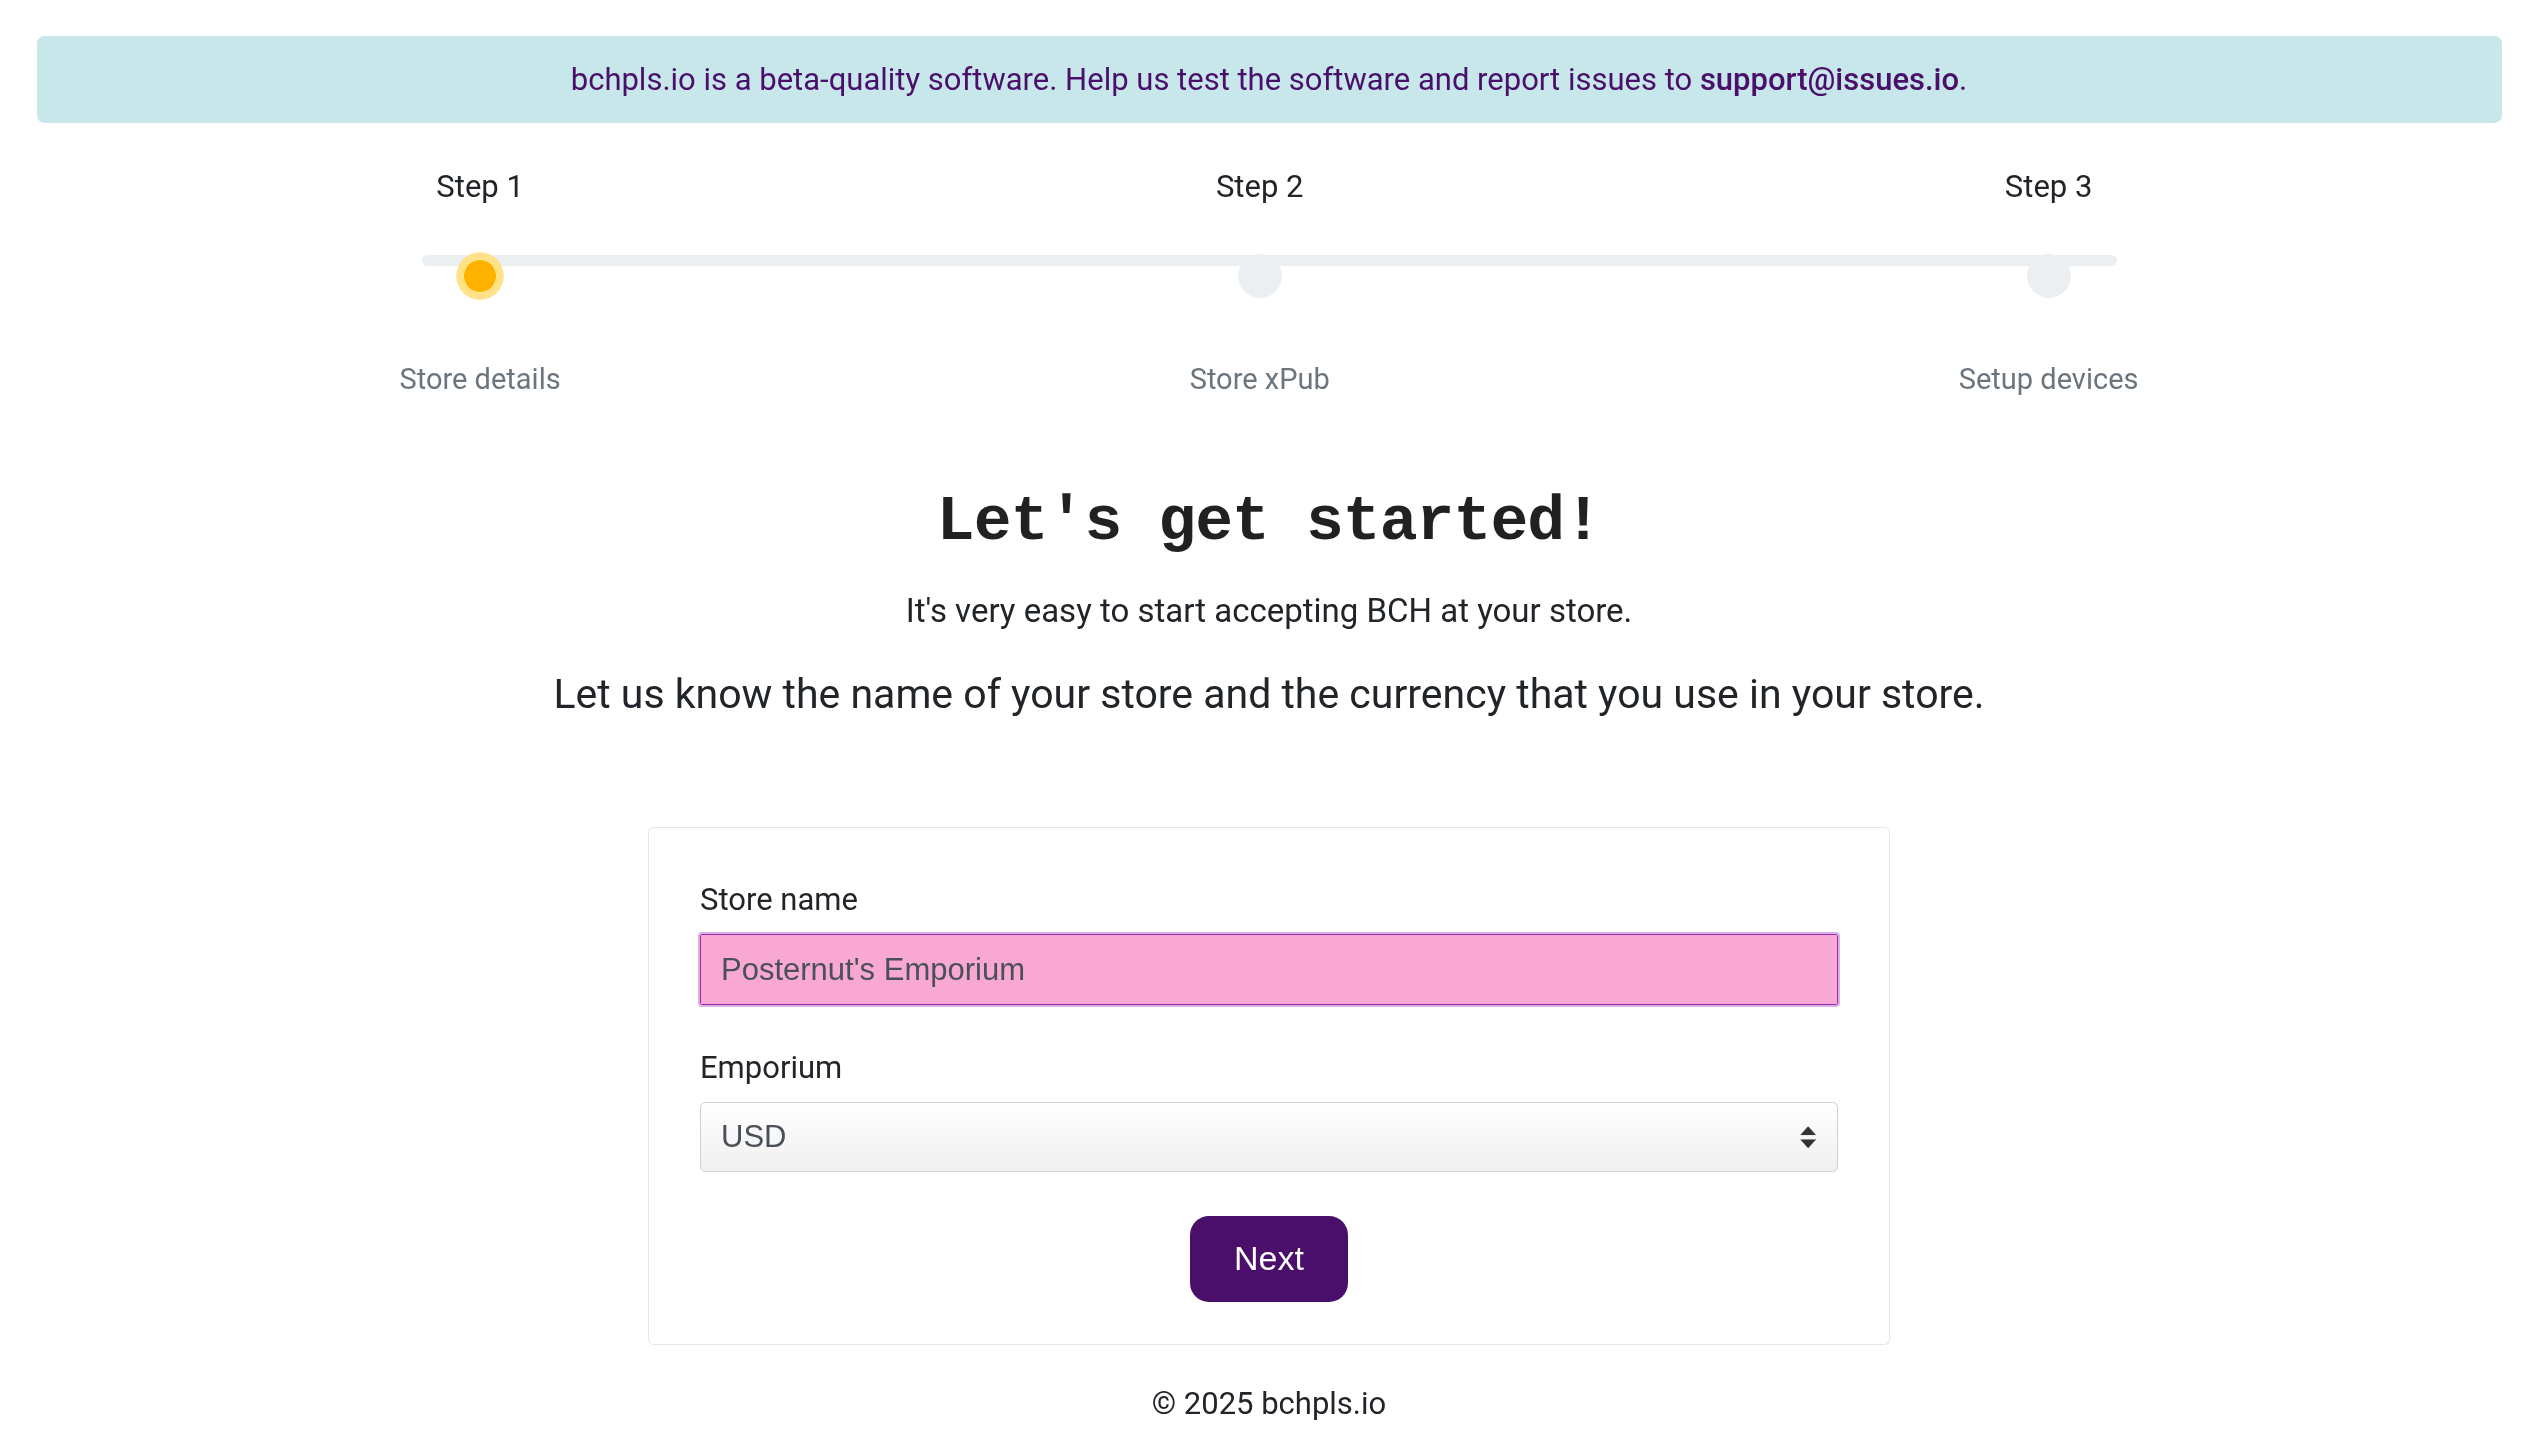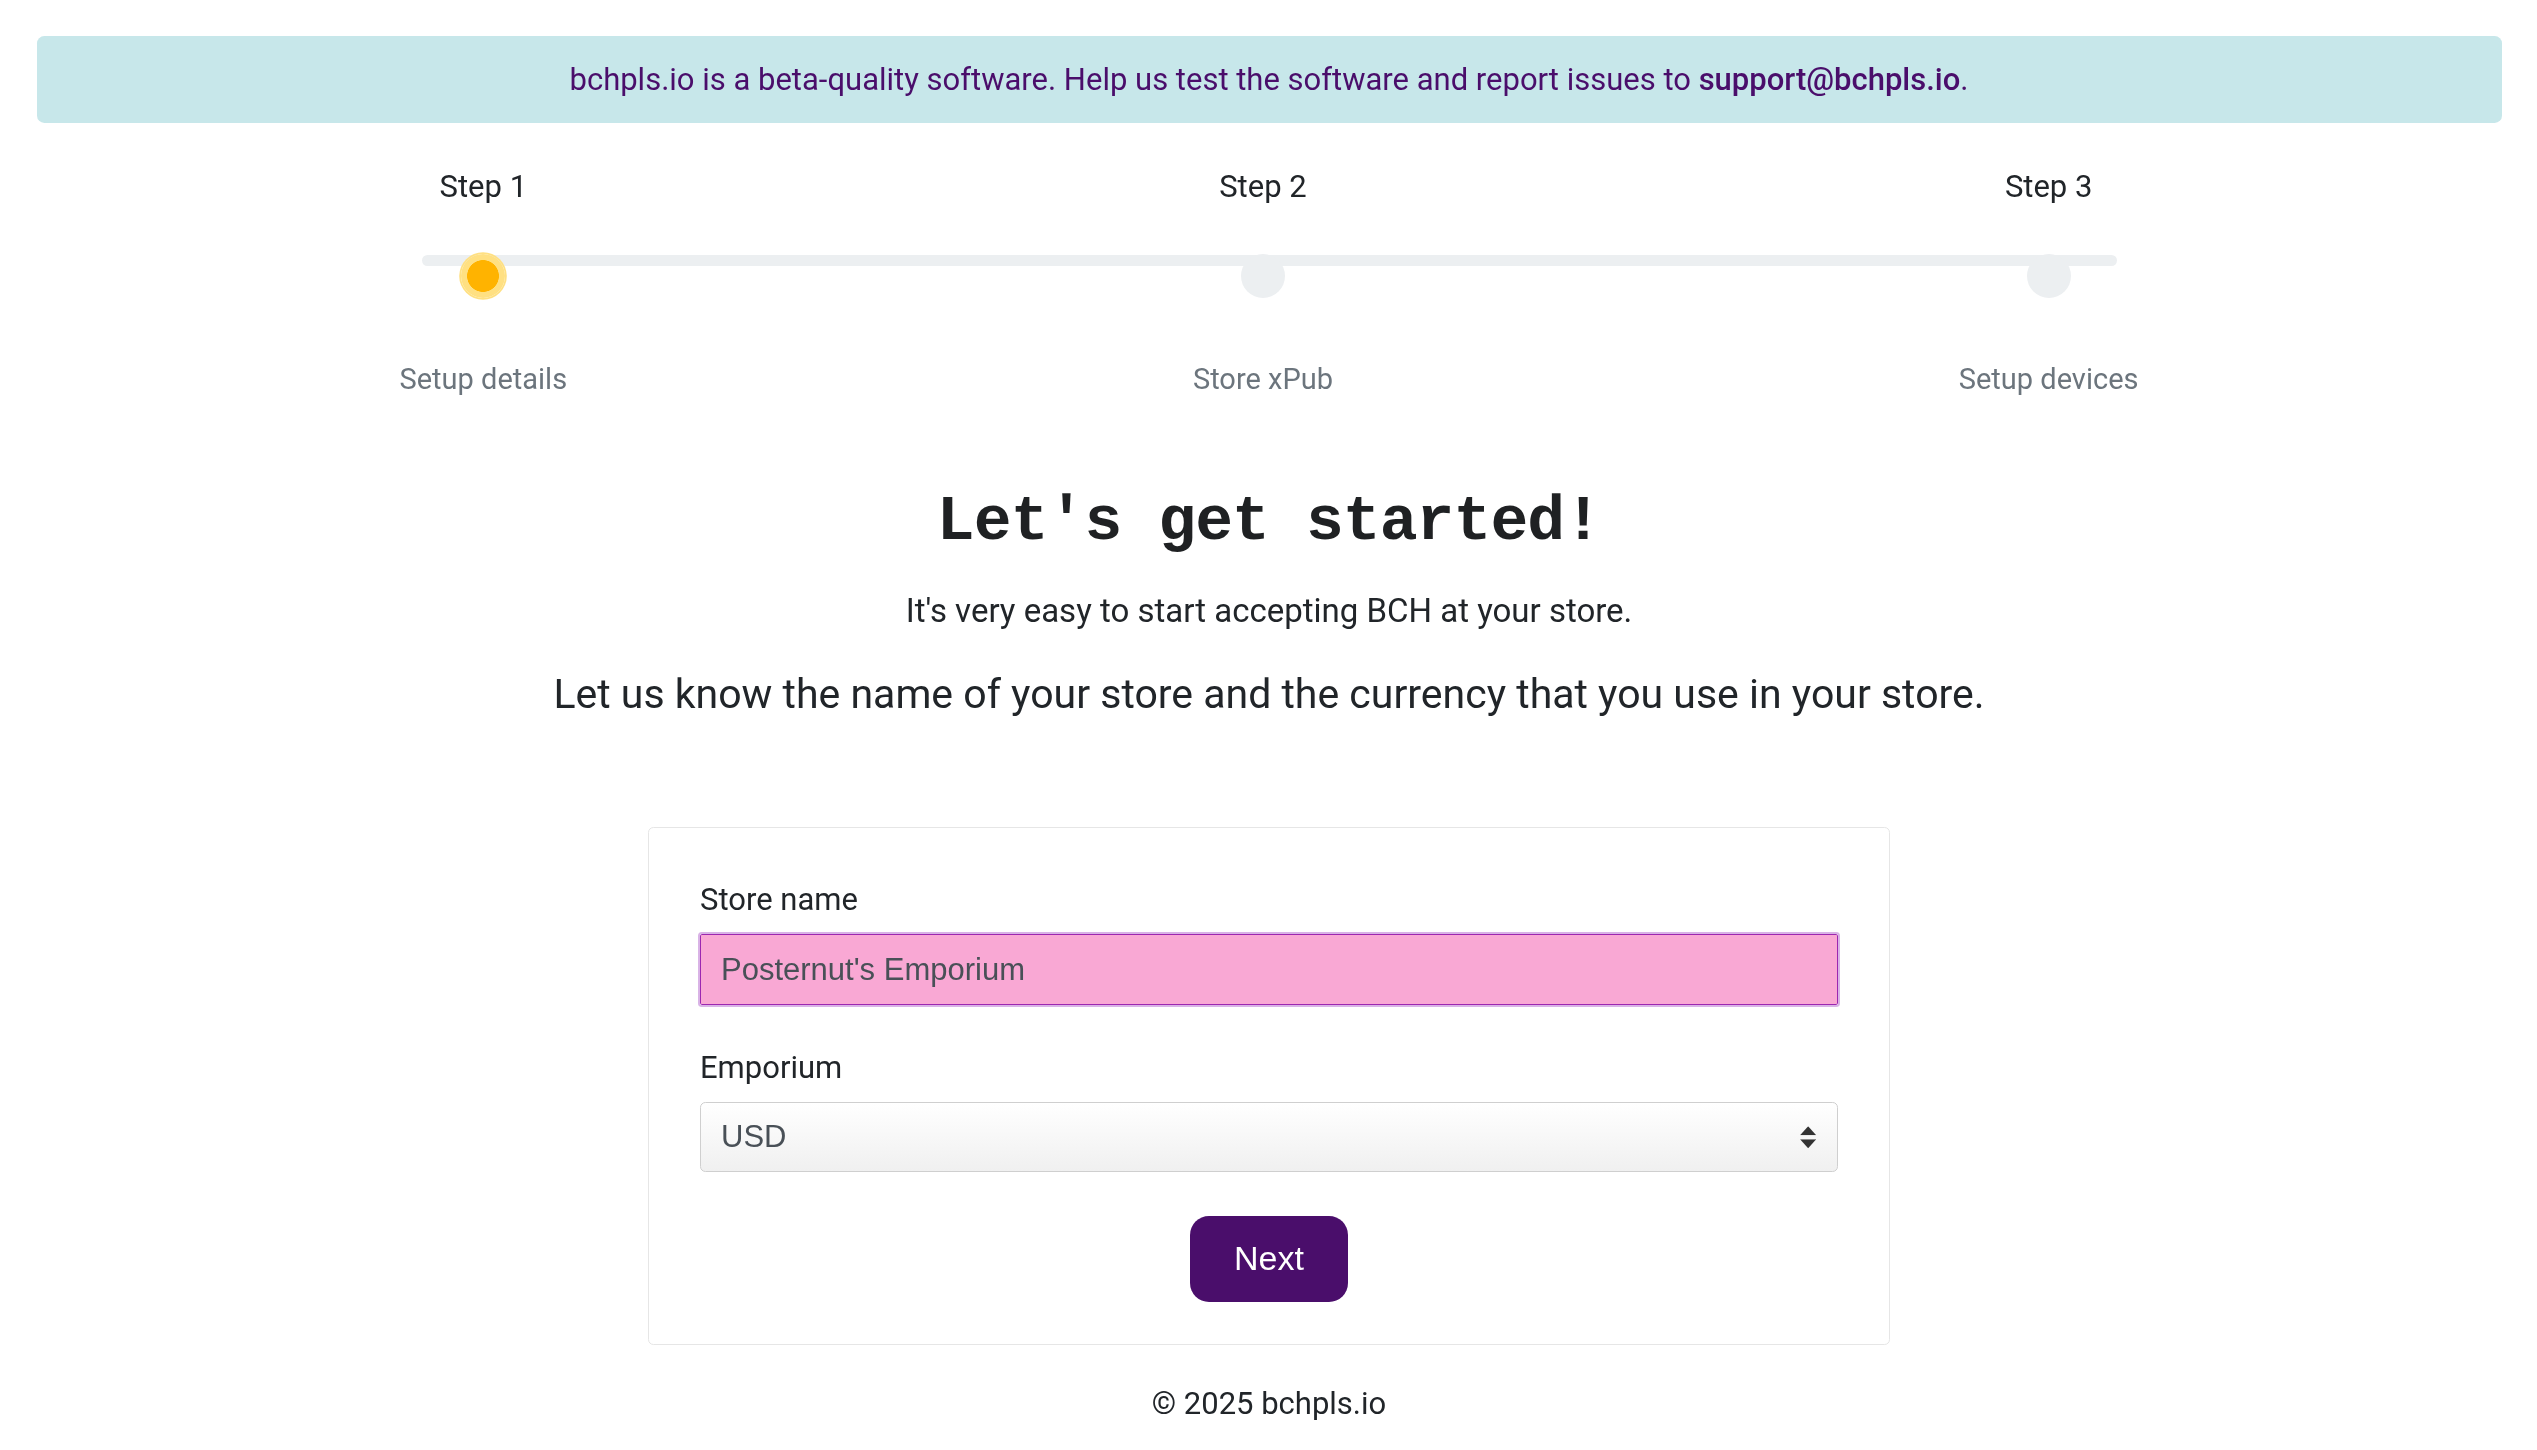--- a/index.html
+++ b/index.html
@@ -166,30 +166,30 @@
       color: #212529;
       margin-top: 40px;
     }
   </style>
 </head>
 <body>
 
 <div class="container">
 
   <div class="alert-banner">
-    <span>bchpls.io is a beta-quality software. Help us test the software and report issues to </span><a href="#">support@bchpls.io</a><span>.</span>
+    <span>bchpls.io is a beta-quality software. Help us test the software and report issues to </span><a href="#">support@issues.io</a><span>.</span>
   </div>
 
   <div class="stepper">
     <div class="stepper-line"></div>
 
     <div class="step active">
       <div class="step-label-top">Step 1</div>
       <div class="step-dot"></div>
-      <div class="step-label-bottom">Setup details</div>
+      <div class="step-label-bottom">Store details</div>
     </div>
 
     <div class="step">
       <div class="step-label-top">Step 2</div>
       <div class="step-dot"></div>
       <div class="step-label-bottom">Store xPub</div>
     </div>
 
     <div class="step">
       <div class="step-label-top">Step 3</div>

